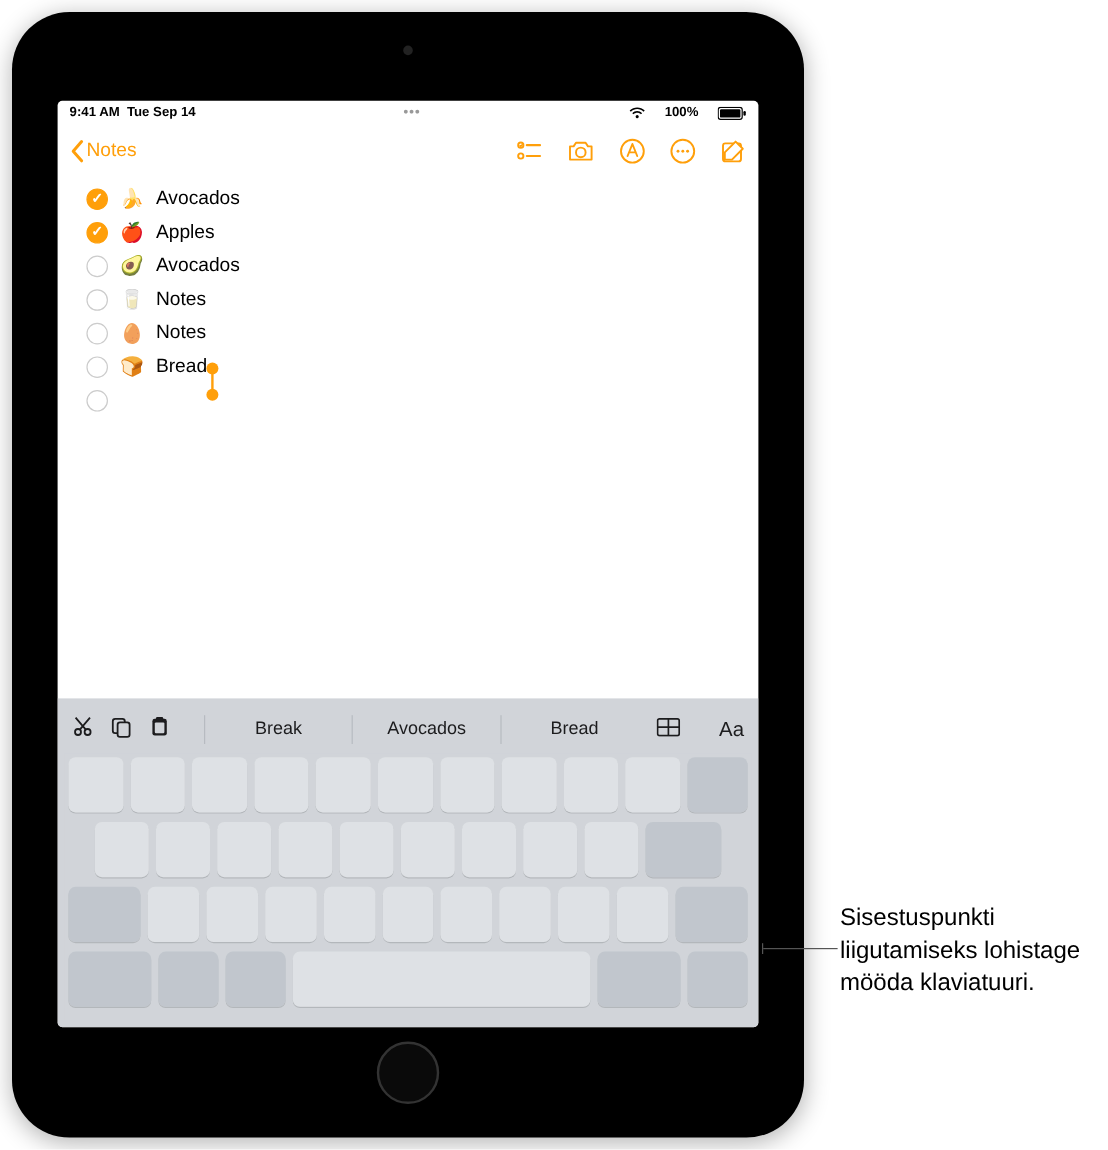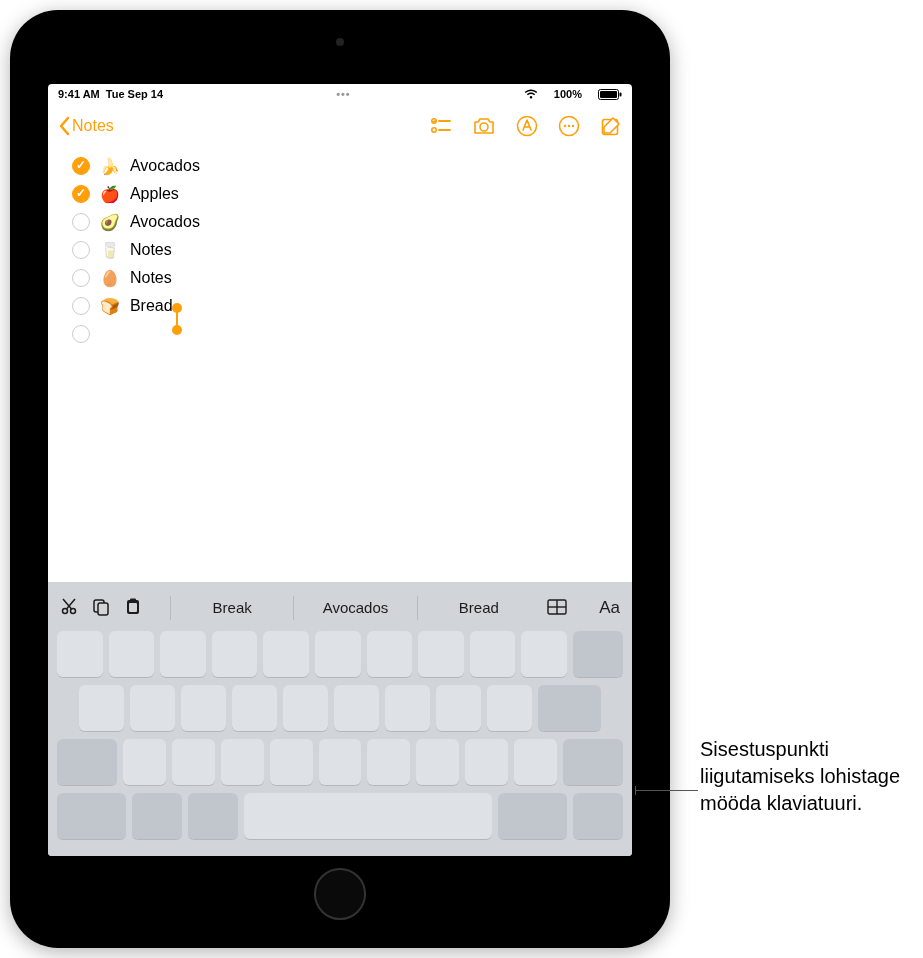--- a/index.html
+++ b/index.html
@@ -178,21 +178,21 @@
   .key.last-wide { flex: 1.1; }
   .kb-overlay {
     position:absolute; inset:0;
     background: rgba(209,212,217,0.45);
     pointer-events:none;
   }
   
   .callout {
     position:absolute;
     left: 700px;
-    top: 736px;
+    top: 752px;
     width: 210px;
     font-size: 20px;
     line-height: 1.35;
     color:#000;
   }
   .callout-line {
     position:absolute;
     left: 636px;
     top: 790px;
     width: 62px;

